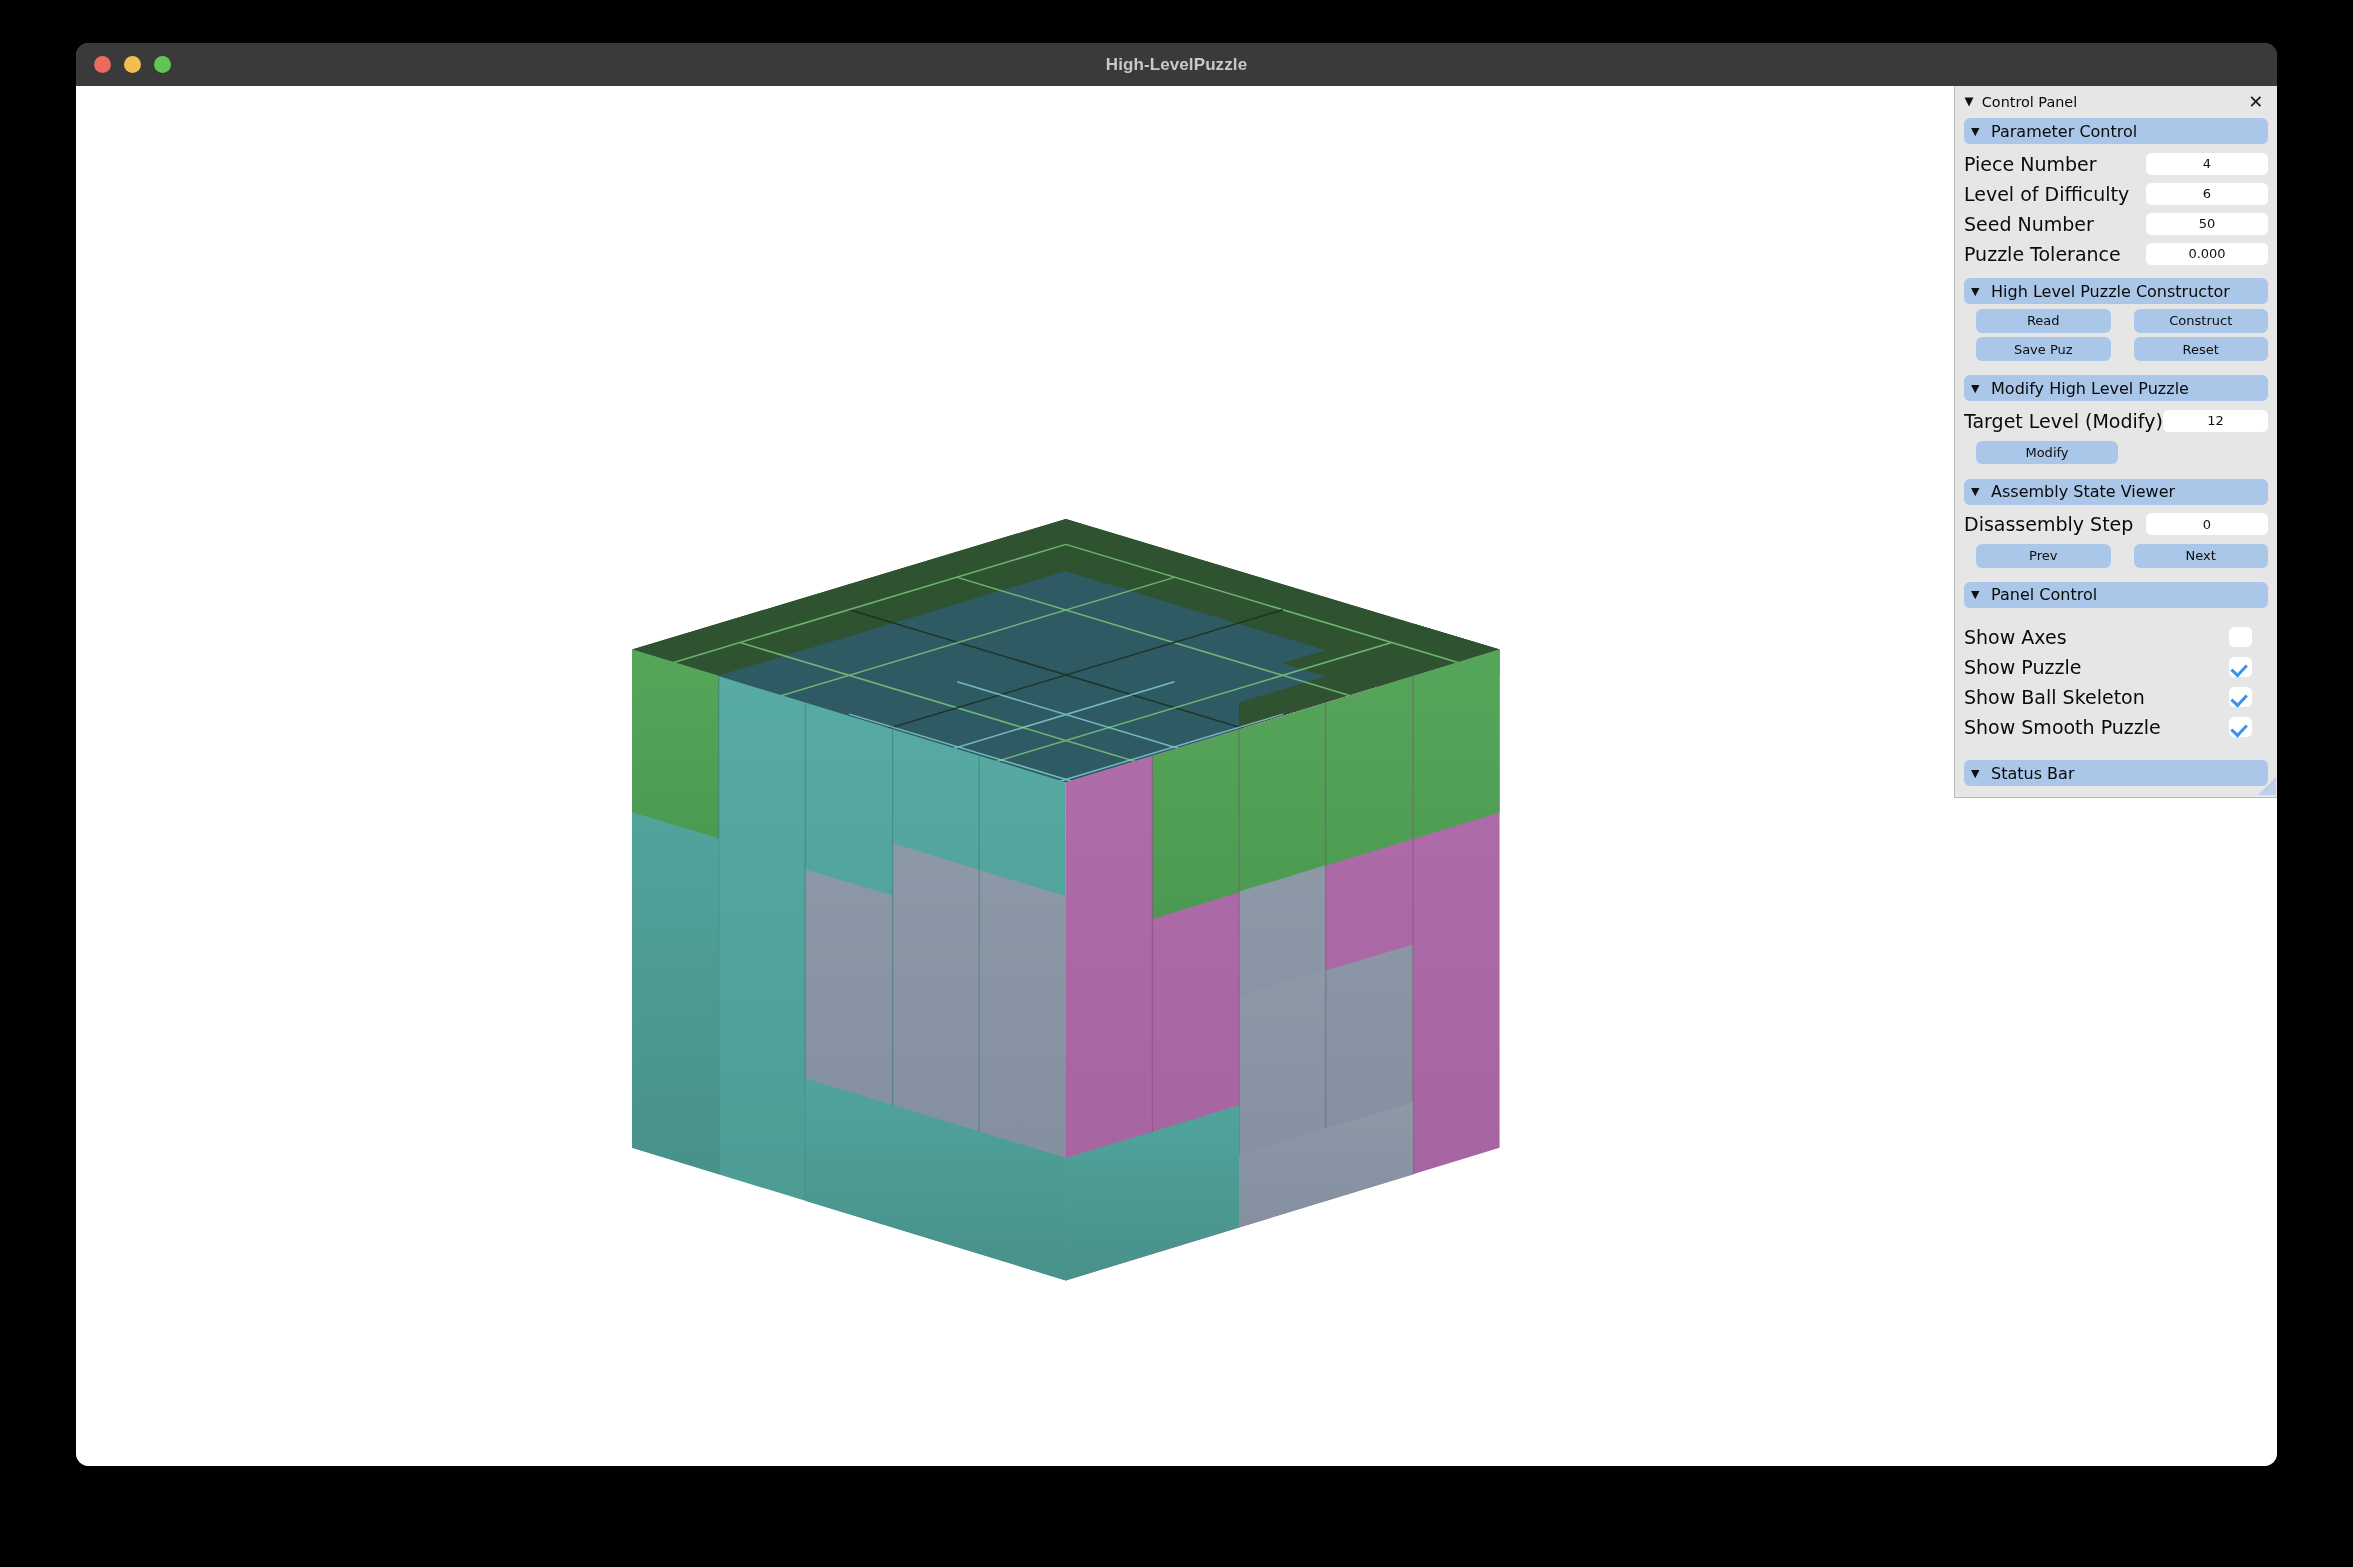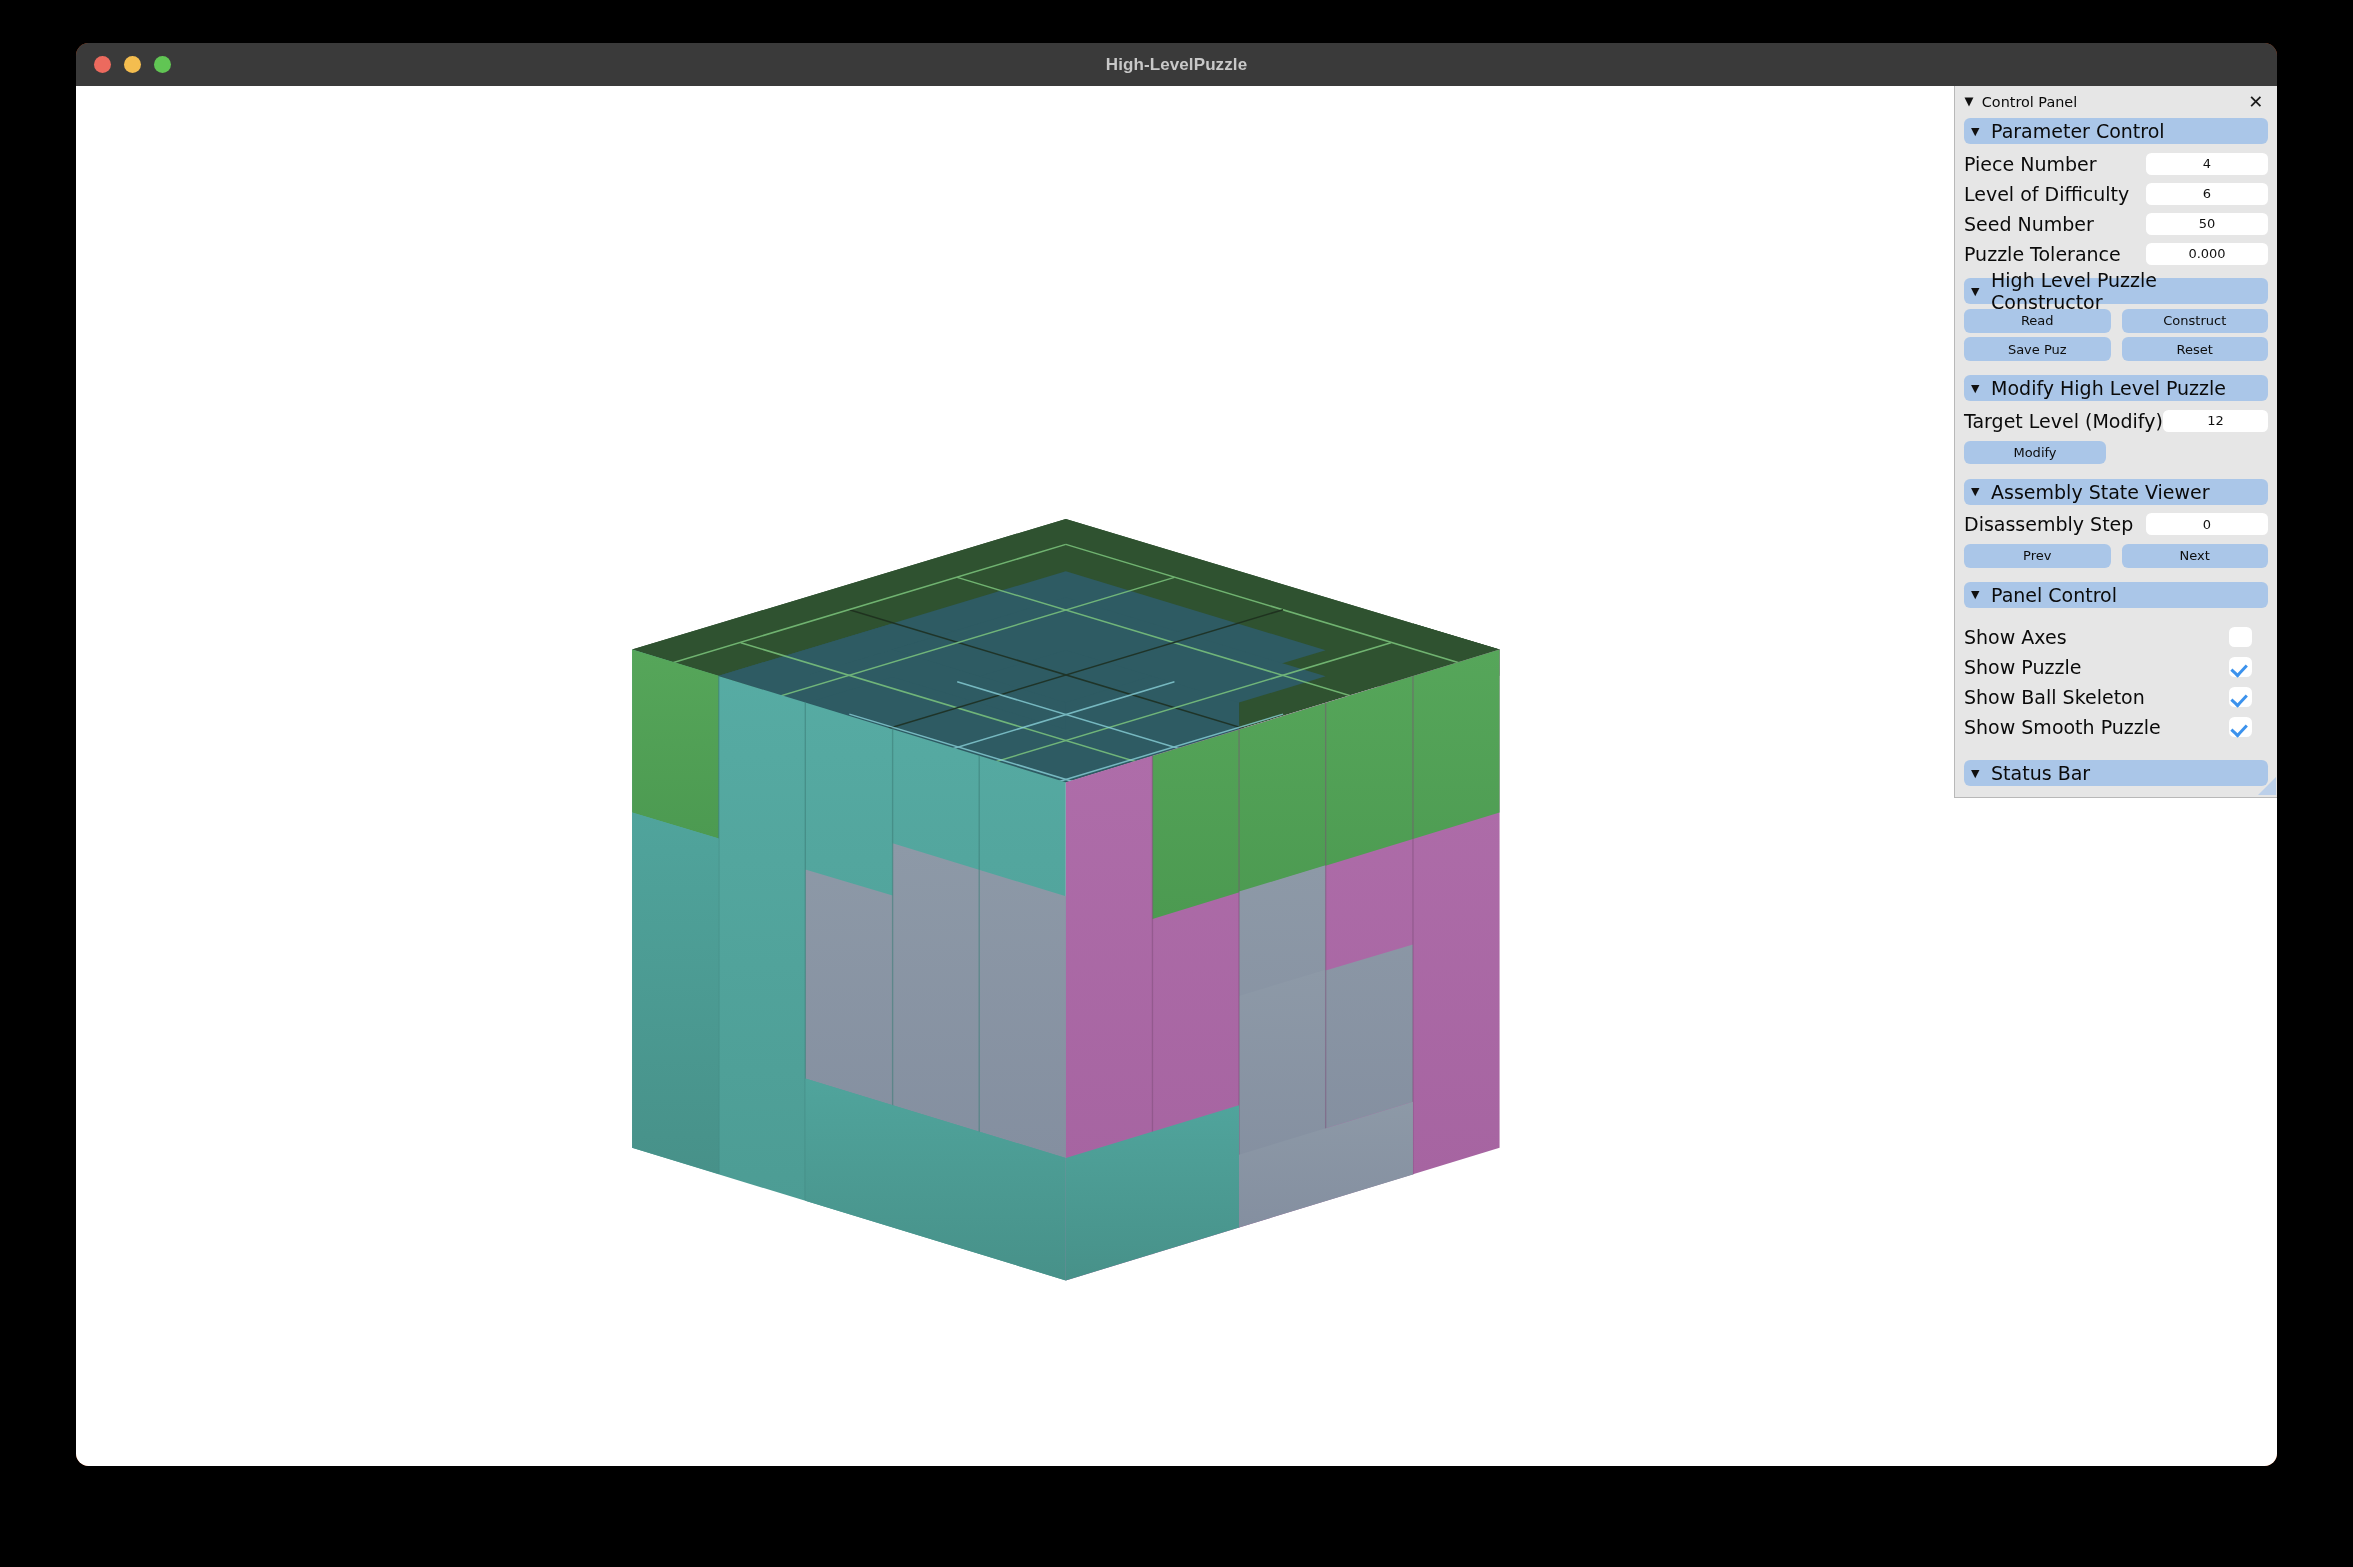--- a/index.html
+++ b/index.html
@@ -126,21 +126,21 @@
     display: flex;
     align-items: center;
     background: #aac6e8;
     border-radius: 6.2px;
     height: 26px;
     padding-left: 6.9px;
     margin-bottom: 4.8px;
     cursor: pointer;
   }
   .section-header .caret { margin-right: 11.7px; font-size: 11px; }
-  .section-header .sec-label { font-size: 19px; }
+  .section-header .sec-label { font-size: 16px; }
 
   .field-row {
     display: flex;
     align-items: center;
     height: 30px;
   }
   .field-label {
     font-size: 19px;
     flex: 1;
     white-space: nowrap;
@@ -168,20 +168,21 @@
     flex: 1;
     height: 23.4px;
     background: #aac6e8;
     border-radius: 6.2px;
     display: flex;
     align-items: center;
     justify-content: center;
     font-size: 13px;
     color: #0d0d0d;
     cursor: pointer;
+    margin-left: 12px;
   }
   .btn.half { flex: 0 0 142px; }
 
   .check-row {
     display: flex;
     align-items: center;
     height: 30px;
   }
   .check-label {
     font-size: 19px;

